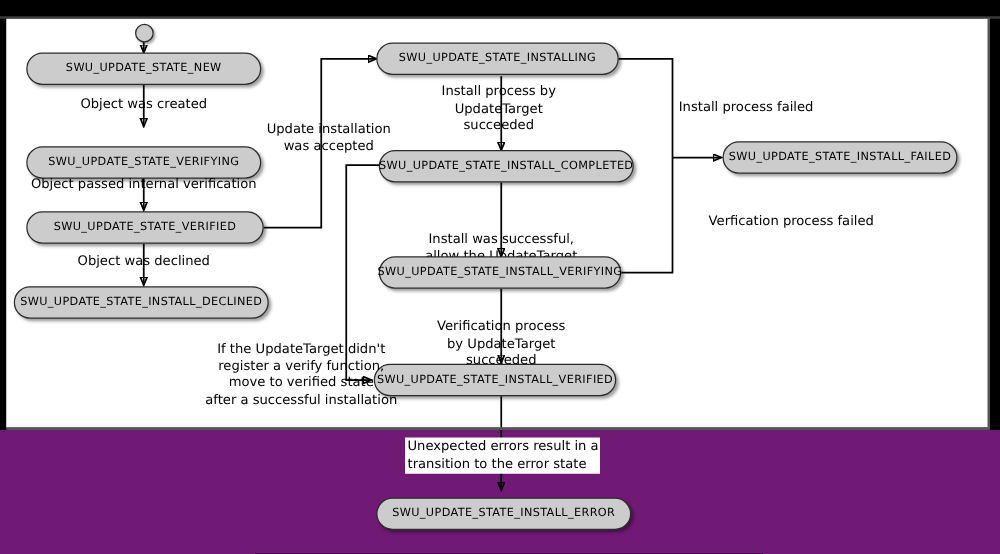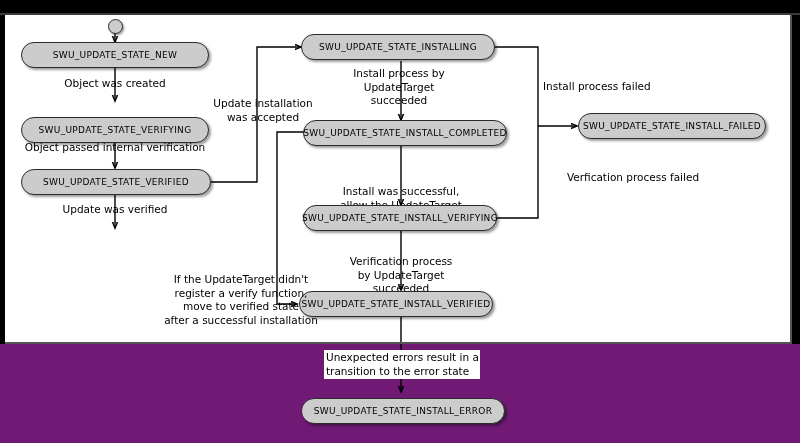--- a/index.html
+++ b/index.html
@@ -172,22 +172,23 @@
     <div class="state-node" style="left:16px; top:27px; width:188px; height:26px;">SWU_UPDATE_STATE_NEW</div>
 
     <div class="edge-label" style="left:16px; top:62px; width:188px;">Object was created</div>
 
     <div class="state-node" style="left:16px; top:86px; width:188px; height:26px;margin-top:16px;">SWU_UPDATE_STATE_VERIFYING</div>
 
     <div class="edge-label" style="left:2px; top:126px; width:216px;">Object passed internal verification</div>
 
     <div class="state-node" style="left:16px; top:154px; width:190px; height:26px;">SWU_UPDATE_STATE_VERIFIED</div>
 
-    <div class="edge-label" style="left:16px; top:188px; width:188px;">Update was verified</div>
-
+    <div class="edge-label" style="left:16px; top:188px; width:188px;">Object was declined</div>
+
+    <div class="state-node" style="left:6px; top:214px; width:204px; height:26px;">SWU_UPDATE_STATE_INSTALL_DECLINED</div>
 
     <div class="edge-label" style="left:200px; top:82px; width:116px;">Update installation
 was accepted</div>
 
     <div class="state-node" style="left:296px; top:19px; width:194px; height:26px;">SWU_UPDATE_STATE_INSTALLING</div>
 
     <div class="edge-label" style="left:306px; top:52px; width:176px;">Install process by
 UpdateTarget
 succeeded</div>
 

